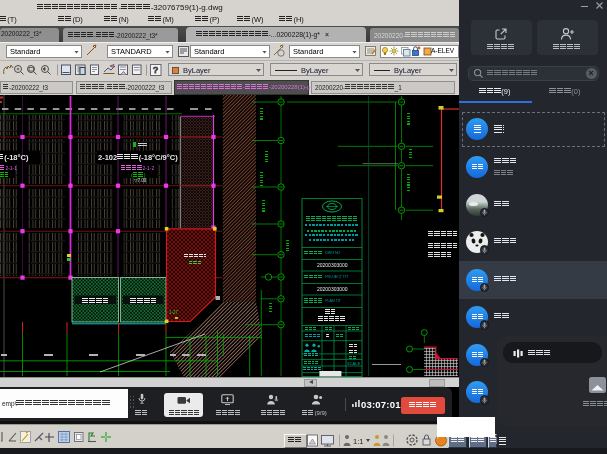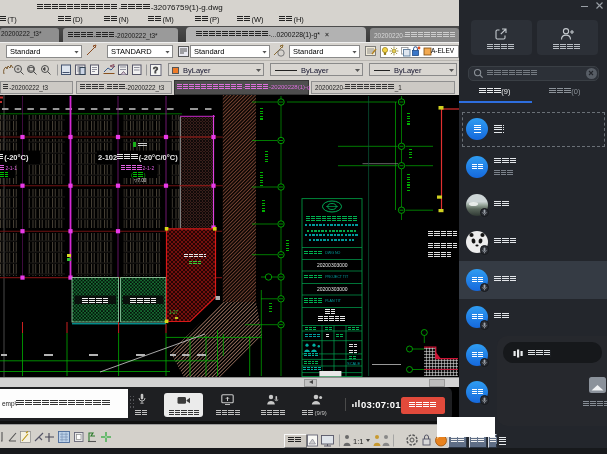--- a/index.html
+++ b/index.html
@@ -467,25 +467,25 @@
 
 <div class="a" style="left:0;top:424px;width:497px;height:24px;background:#d4d1cb;border-top:1px solid #9a9a9a;"></div>
 
 <div class="a" style="left:0;top:448px;width:607px;height:6px;background:#17191c;"></div>
 
 <div class="a" style="left:459px;top:0;width:148px;height:448px;background:#23262c;"></div>
 
 <div class="fx" style="left:98px;top:152.5px;height:9px;font-size:7.5px;font-weight:700;color:#e8e8e8;">
       <b>2-102</b>
       <i class="k" style="width:21.6px;height:7px;background-image:repeating-linear-gradient(90deg,transparent 0 6.2px,#000 6.2px 7.2px),repeating-linear-gradient(180deg,#e8e8e8 0 1px,transparent 1px 2.2px);"></i>
-      <b>(-20°C/0°C)</b>
+      <b>(-18°C/9°C)</b>
     </div>
 <div class="fx" style="left:-3px;top:152.5px;height:9px;font-size:7.5px;font-weight:700;color:#e8e8e8;">
       <i class="k" style="width:7.2px;height:7px;background-image:repeating-linear-gradient(90deg,transparent 0 6.2px,#000 6.2px 7.2px),repeating-linear-gradient(180deg,#e8e8e8 0 1px,transparent 1px 2.2px);"></i>
-      <b>(-20°C)</b>
+      <b>(-18°C)</b>
     </div>
 <div class="fx" style="left:121px;top:165px;height:6px;font-size:5px;color:#e060e0;">
       <i class="k" style="width:21.6px;height:5.2px;background-image:repeating-linear-gradient(90deg,transparent 0 4.4px,#000 4.4px 5.4px),repeating-linear-gradient(180deg,#e060e0 0 1px,transparent 1px 2.2px);"></i>
       <b style="font-weight:400">2-1-2</b>
     </div>
 <div class="fx" style="left:0;top:165px;height:6px;font-size:5px;color:#e060e0;">
       <i class="k" style="width:5.4px;height:5.2px;background-image:repeating-linear-gradient(90deg,transparent 0 4.4px,#000 4.4px 5.4px),repeating-linear-gradient(180deg,#e060e0 0 1px,transparent 1px 2.2px);"></i>
       <b style="font-weight:400">2-1-1</b>
     </div>
 <div class="fx" style="left:131px;top:171.8px;height:6px;font-size:5.5px;color:#00c000;">

